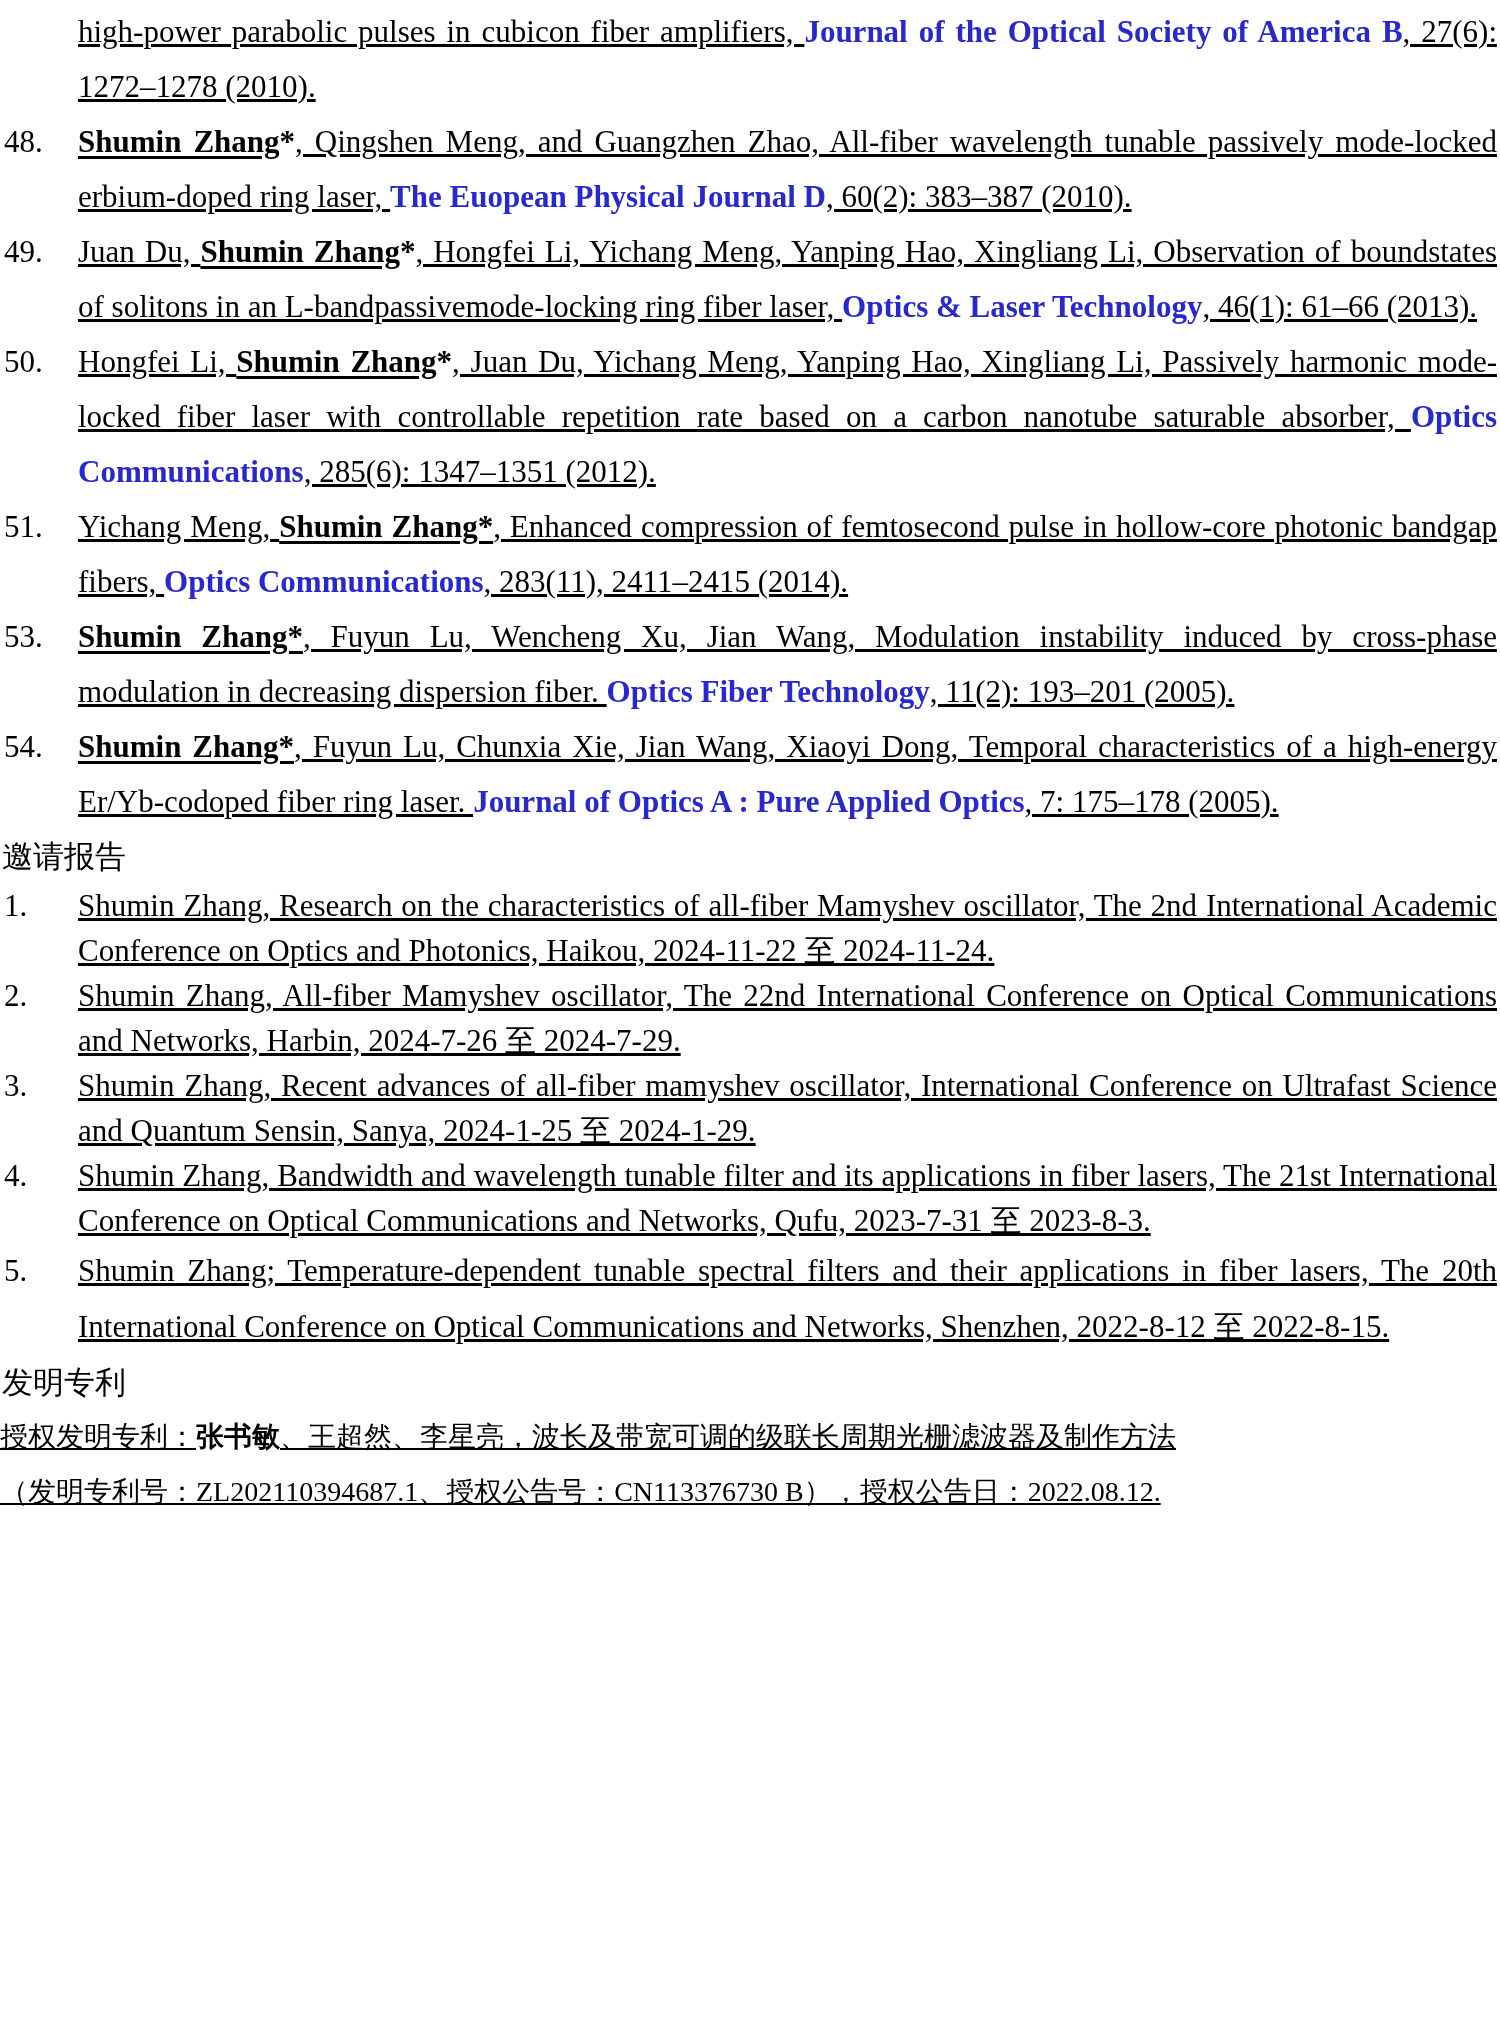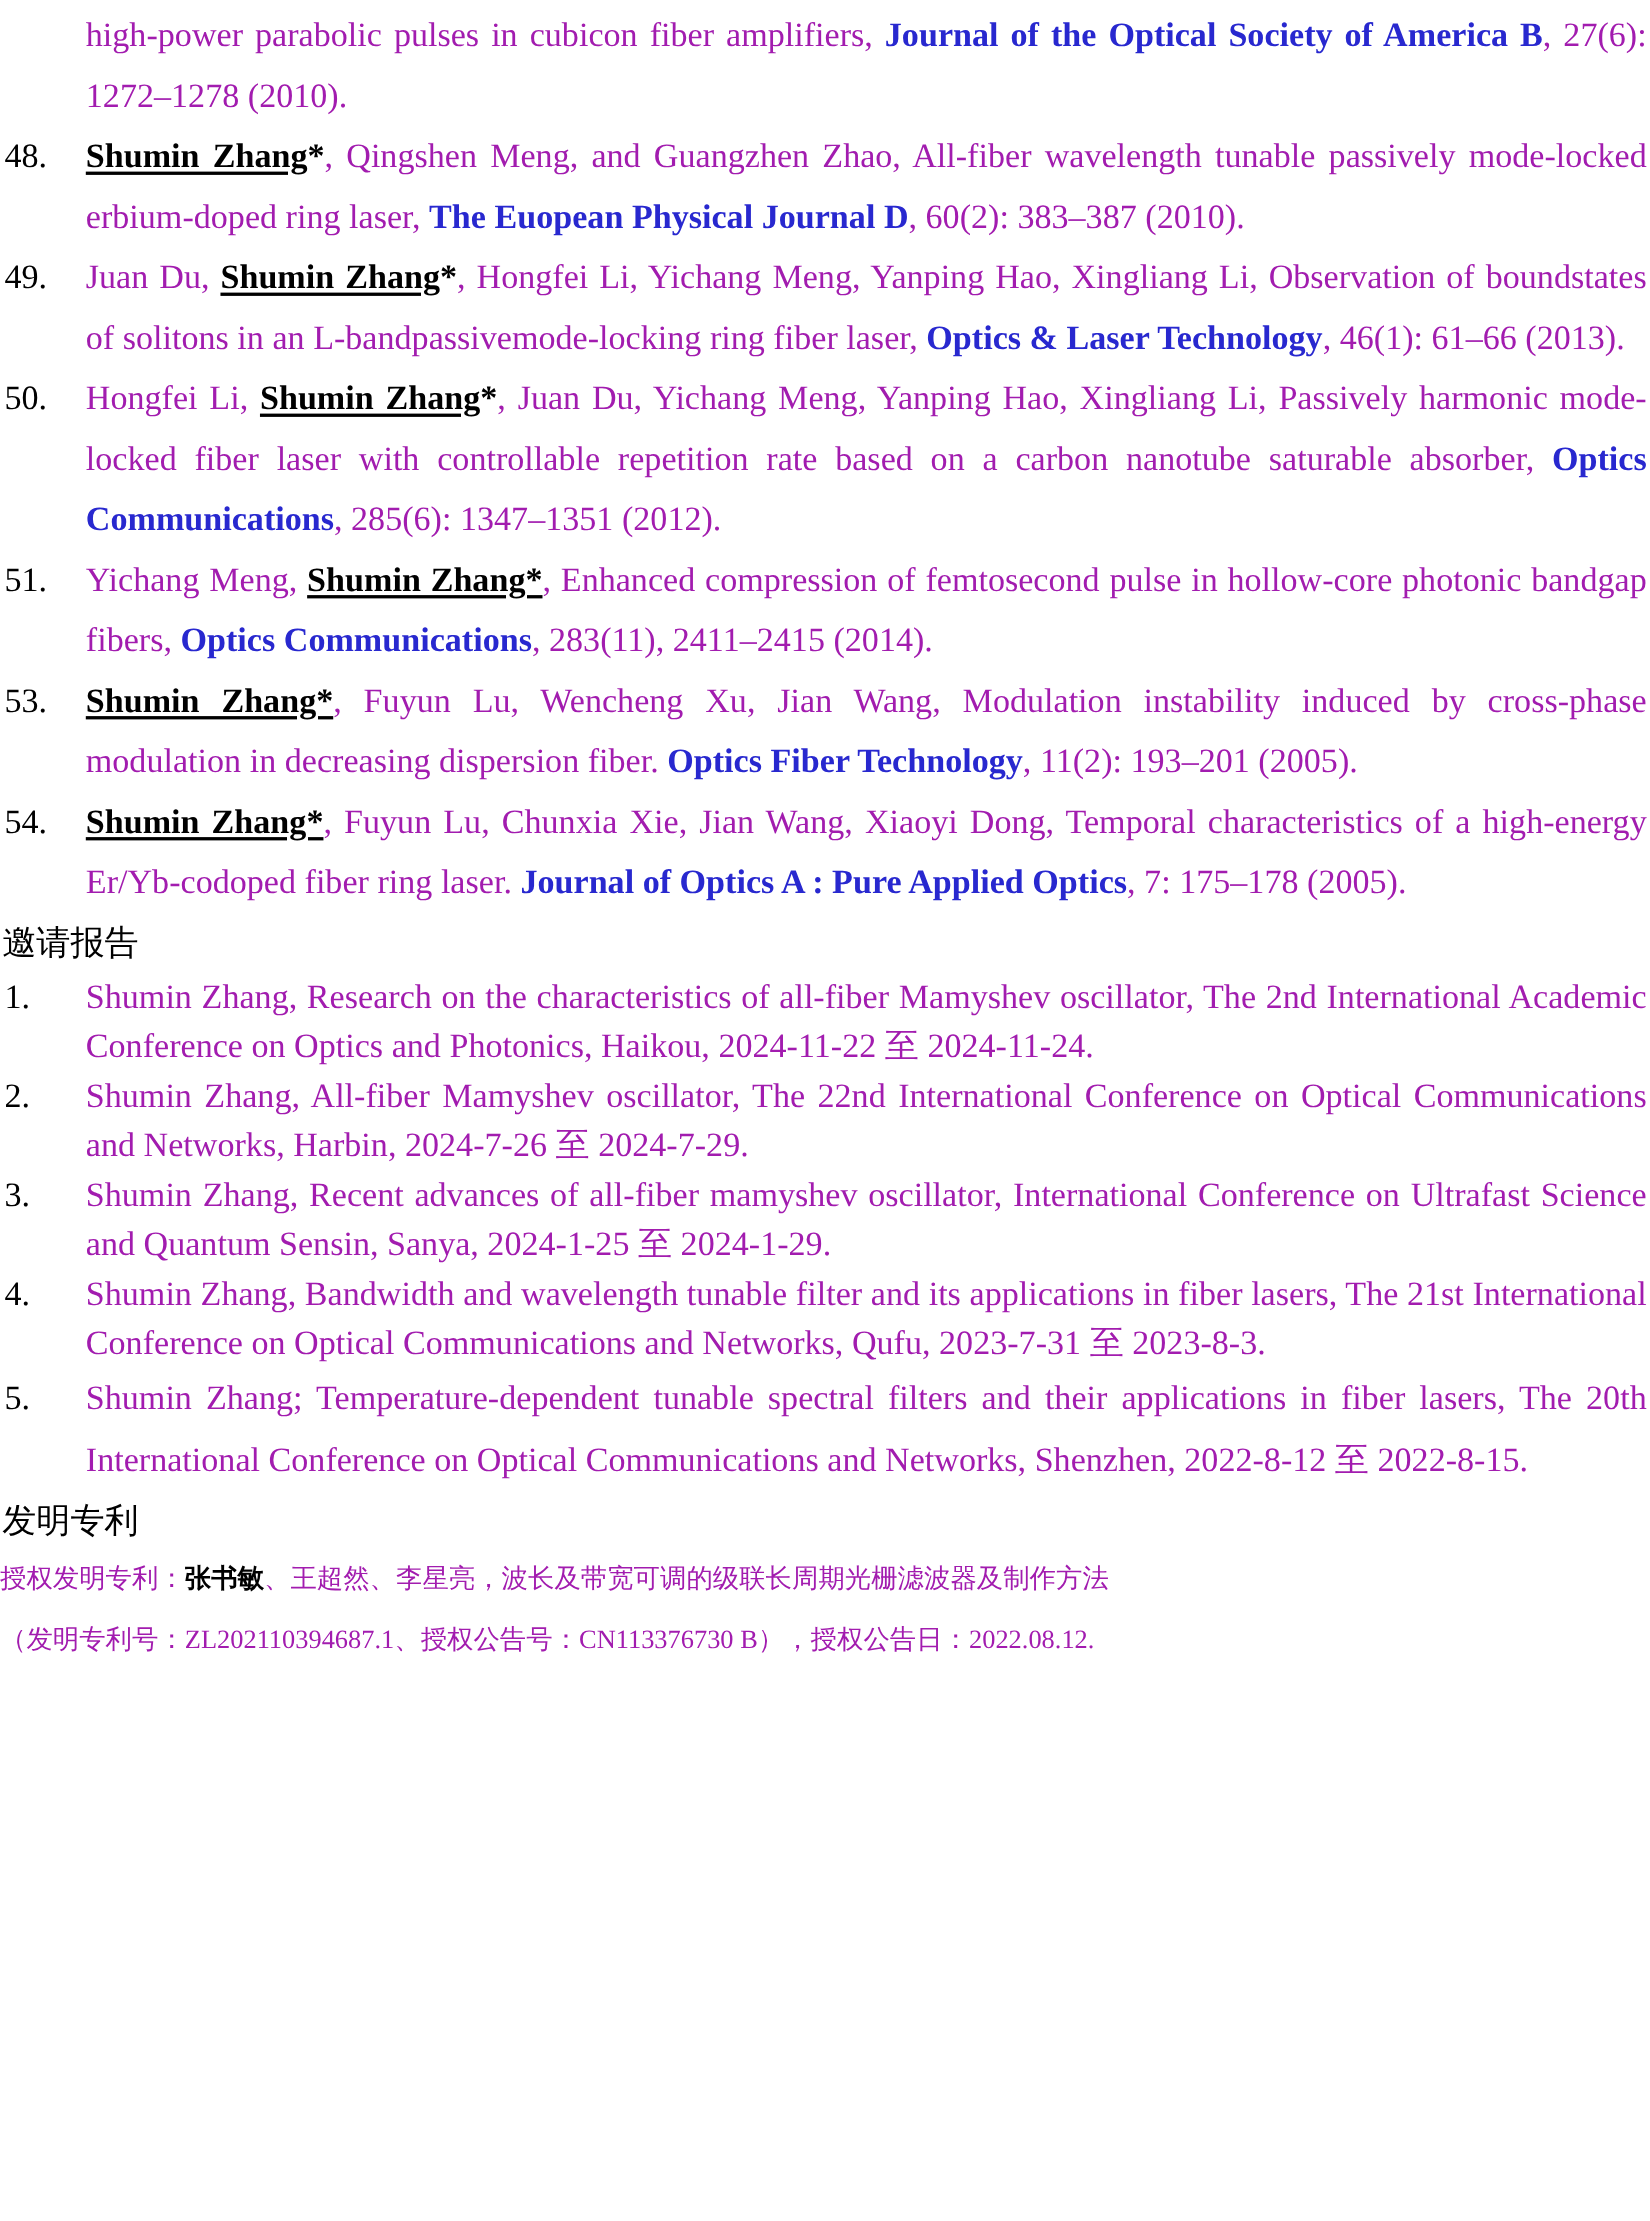--- a/index.html
+++ b/index.html
@@ -31,27 +31,27 @@
   .talks .item { line-height: 45px; }
   .talks .item:last-child { line-height: 56px; }
   .section-heading {
     font-size: 31px;
     font-weight: normal;
     margin: 0;
     padding: 6px 0 4px 2px;
     line-height: 44px;
   }
   .patent-block .pline {
-    font-size: 24px;
+    font-size: 28px;
     line-height: 55px;
     text-align: justify;
     padding-right: 3px;
   }
   
-  .seg-plain { color: #a21caf; }
+  .seg-plain { color: #000000; text-decoration: underline; }
   .seg-name {
     font-weight: bold;
     text-decoration: underline;
     text-decoration-thickness: 2.5px;
     text-underline-offset: 4px;
   }
   .seg-star { font-weight: bold; }
   .seg-bold { font-weight: bold; }
   .seg-journal {
     font-weight: bold;

